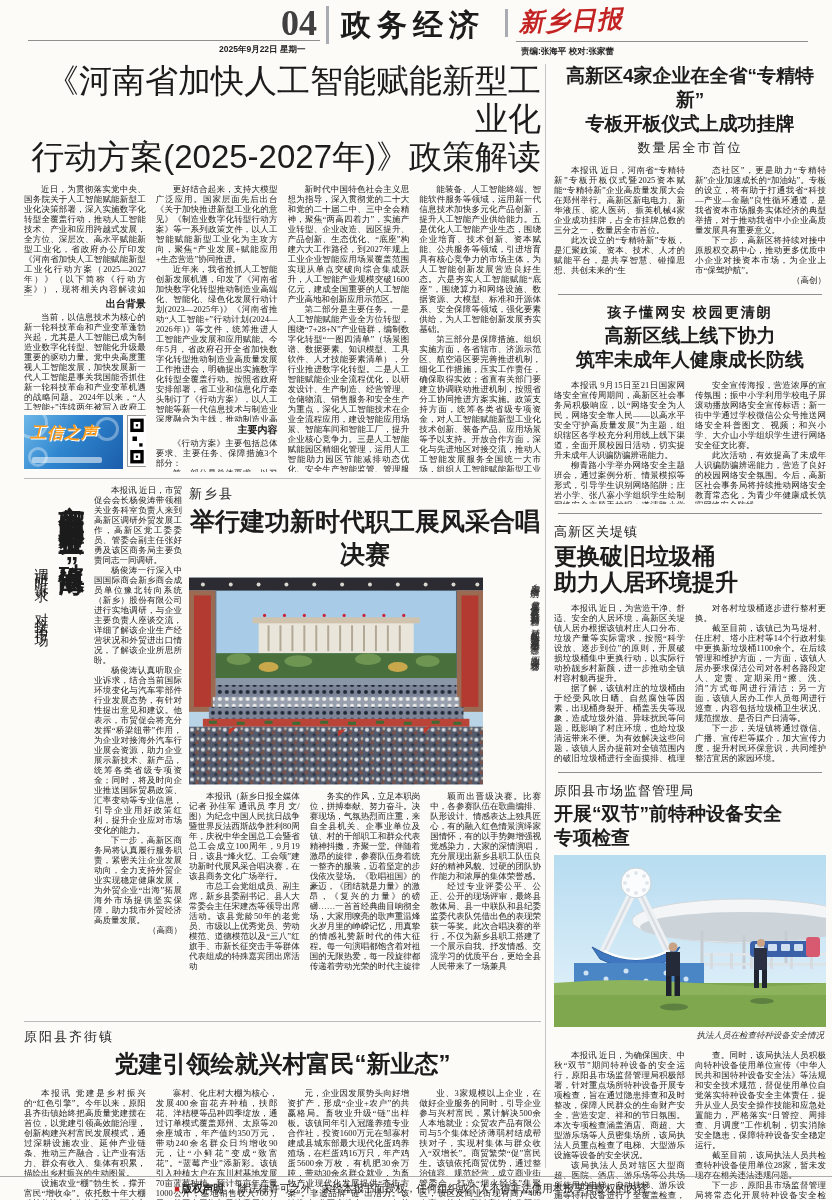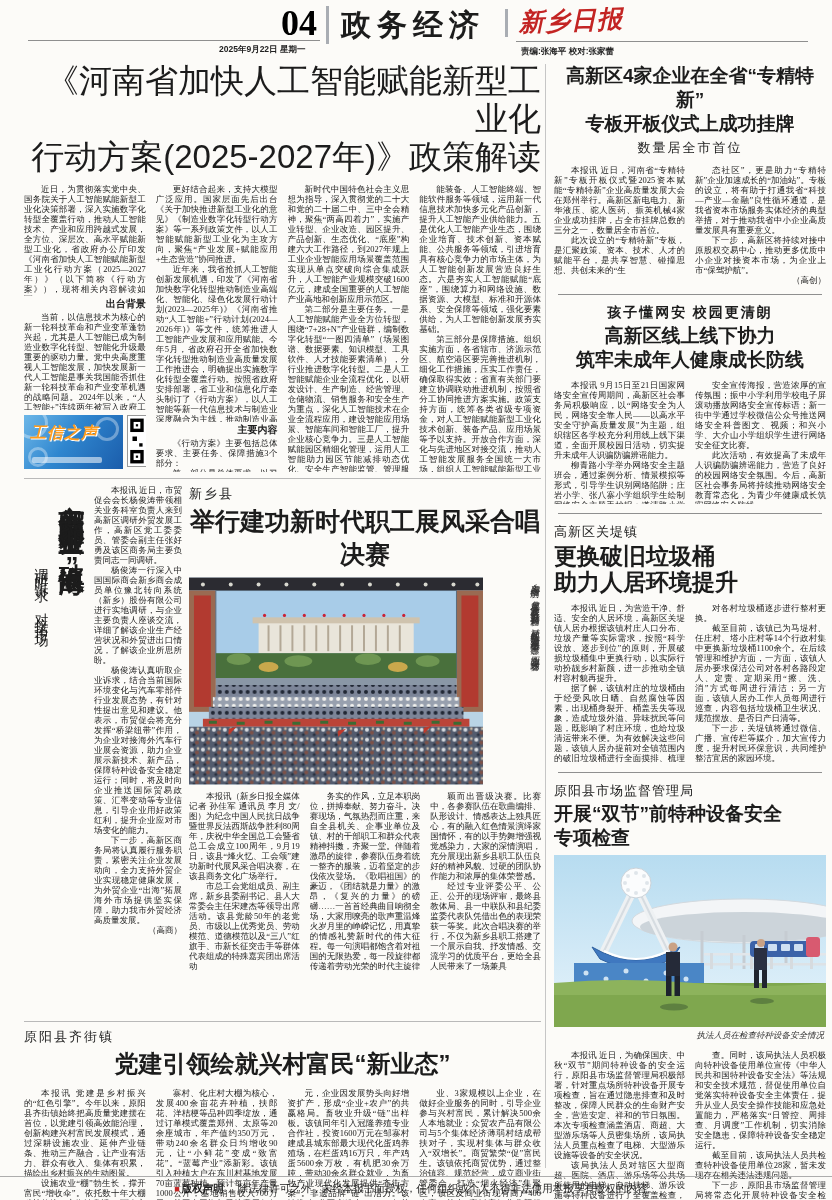--- a/index.html
+++ b/index.html
@@ -1,21 +1,21 @@
 <!DOCTYPE html>
 <html><head>
 <meta charset="utf-8">
 <style>
   html,body{margin:0;padding:0;background:#e9e7e2;}
   .page{position:relative;width:832px;height:1200px;margin:0 auto;background:#fcfbf8;overflow:hidden;
         font-family:"Liberation Serif",serif;color:#1c1c1c;}
   
   .h-rule{position:absolute;height:1px;background:#8f8f8f;}
   .pageno{position:absolute;left:242px;top:2px;width:75px;text-align:right;
-          font-family:"Liberation Serif",serif;font-weight:bold;font-size:36px;color:#000000;}
+          font-family:"Liberation Serif",serif;font-weight:bold;font-size:36px;color:#404040;}
   .h-date{position:absolute;left:219px;top:44px;width:105px;font-size:8.5px;font-weight:bold;color:#222;
           font-family:"Liberation Sans",sans-serif;}
   .vbar{position:absolute;width:3px;background:#a9adb3;}
   .section-title{position:absolute;left:341px;top:5px;font-size:30px;font-weight:900;letter-spacing:6px;
           font-family:"Liberation Sans",sans-serif;}
   .brand{position:absolute;left:519px;top:4px;font-size:25px;font-weight:900;font-style:italic;
          color:#c32423;transform:rotate(-2deg);letter-spacing:1px;font-family:"Liberation Serif",serif;}
   .editors{position:absolute;left:521px;top:46px;font-size:8.5px;font-weight:bold;color:#222;
            font-family:"Liberation Sans",sans-serif;}
   
@@ -174,21 +174,21 @@
     <div class="mid-row">
 
       <section class="vert-art">
         <div class="vh-wrap">
           <div class="vh-main">市贸促会助力高新区外贸企业“破浪出海”</div>
           <div class="vh-sub">调研听诉求 对接拓市场</div>
         </div>
         <div class="vt-body">
             <p>本报讯 近日，市贸促会会长杨俊涛带领相关业务科室负责人来到高新区调研外贸发展工作，高新区党工委委员、管委会副主任张好勇及该区商务局主要负责同志一同调研。</p>
             <p>杨俊涛一行深入中国国际商会新乡商会成员单位豫北转向系统（新乡）股份有限公司进行实地调研，与企业主要负责人座谈交流，详细了解该企业生产经营状况和外贸进出口情况，了解该企业所思所盼。</p>
-            <p>杨俊涛认真听取企业诉求，结合当前国际环境变化与汽车零部件行业发展态势，有针对性提出意见和建议。他表示，市贸促会将充分发挥“桥梁纽带”作用，为企业对接海外汽车行业展会资源，助力企业展示新技术、新产品，保障特种设备安全稳定运行；同时，将及时向企业推送国际贸易政策、汇率变动等专业信息，引导企业用好政策红利，提升企业应对市场变化的能力。</p>
+            <p>杨俊涛认真听取企业诉求，结合当前国际环境变化与汽车零部件行业发展态势，有针对性提出意见和建议。他表示，市贸促会将充分发挥“桥梁纽带”作用，为企业对接海外汽车行业展会资源，助力企业展示新技术、新产品，统筹各类省级专项资金；同时，将及时向企业推送国际贸易政策、汇率变动等专业信息，引导企业用好政策红利，提升企业应对市场变化的能力。</p>
             <p>下一步，高新区商务局将认真履行服务职责，紧密关注企业发展动向，全力支持外贸企业实现稳定健康发展，为外贸企业“出海”拓展海外市场提供坚实保障，助力我市外贸经济高质量发展。</p>
             <p class="byline">（高商）</p>
           </div>
       </section>
 
       <section class="xin-art">
         <div class="kicker">新乡县</div>
         <h2 class="xin-head">举行建功新时代职工展风采合唱决赛</h2>
         <div class="photo-row">
           <svg width="296" height="208" viewBox="0 0 296 208">

